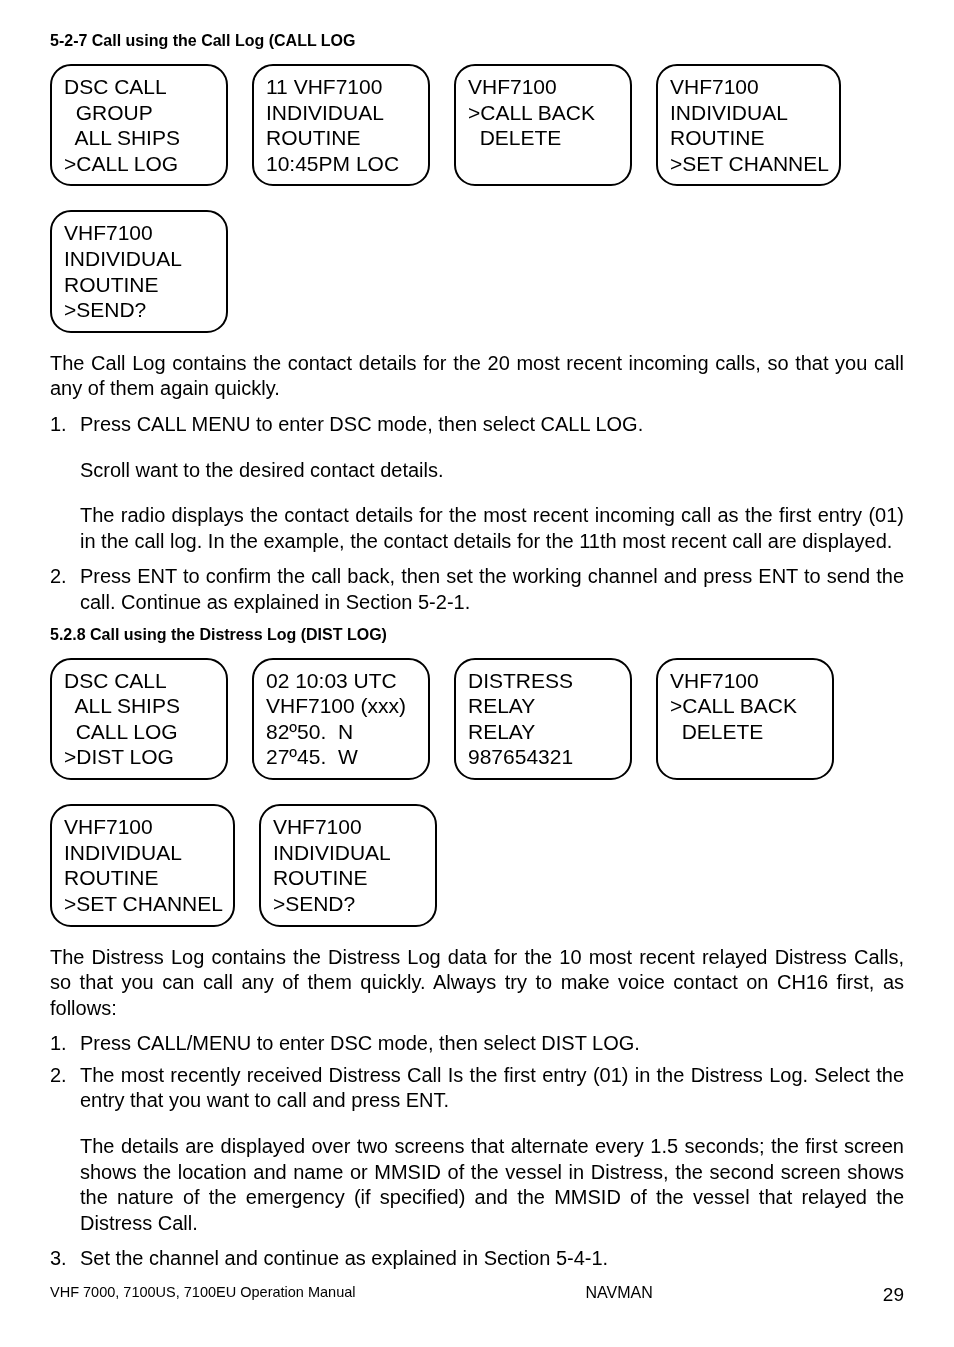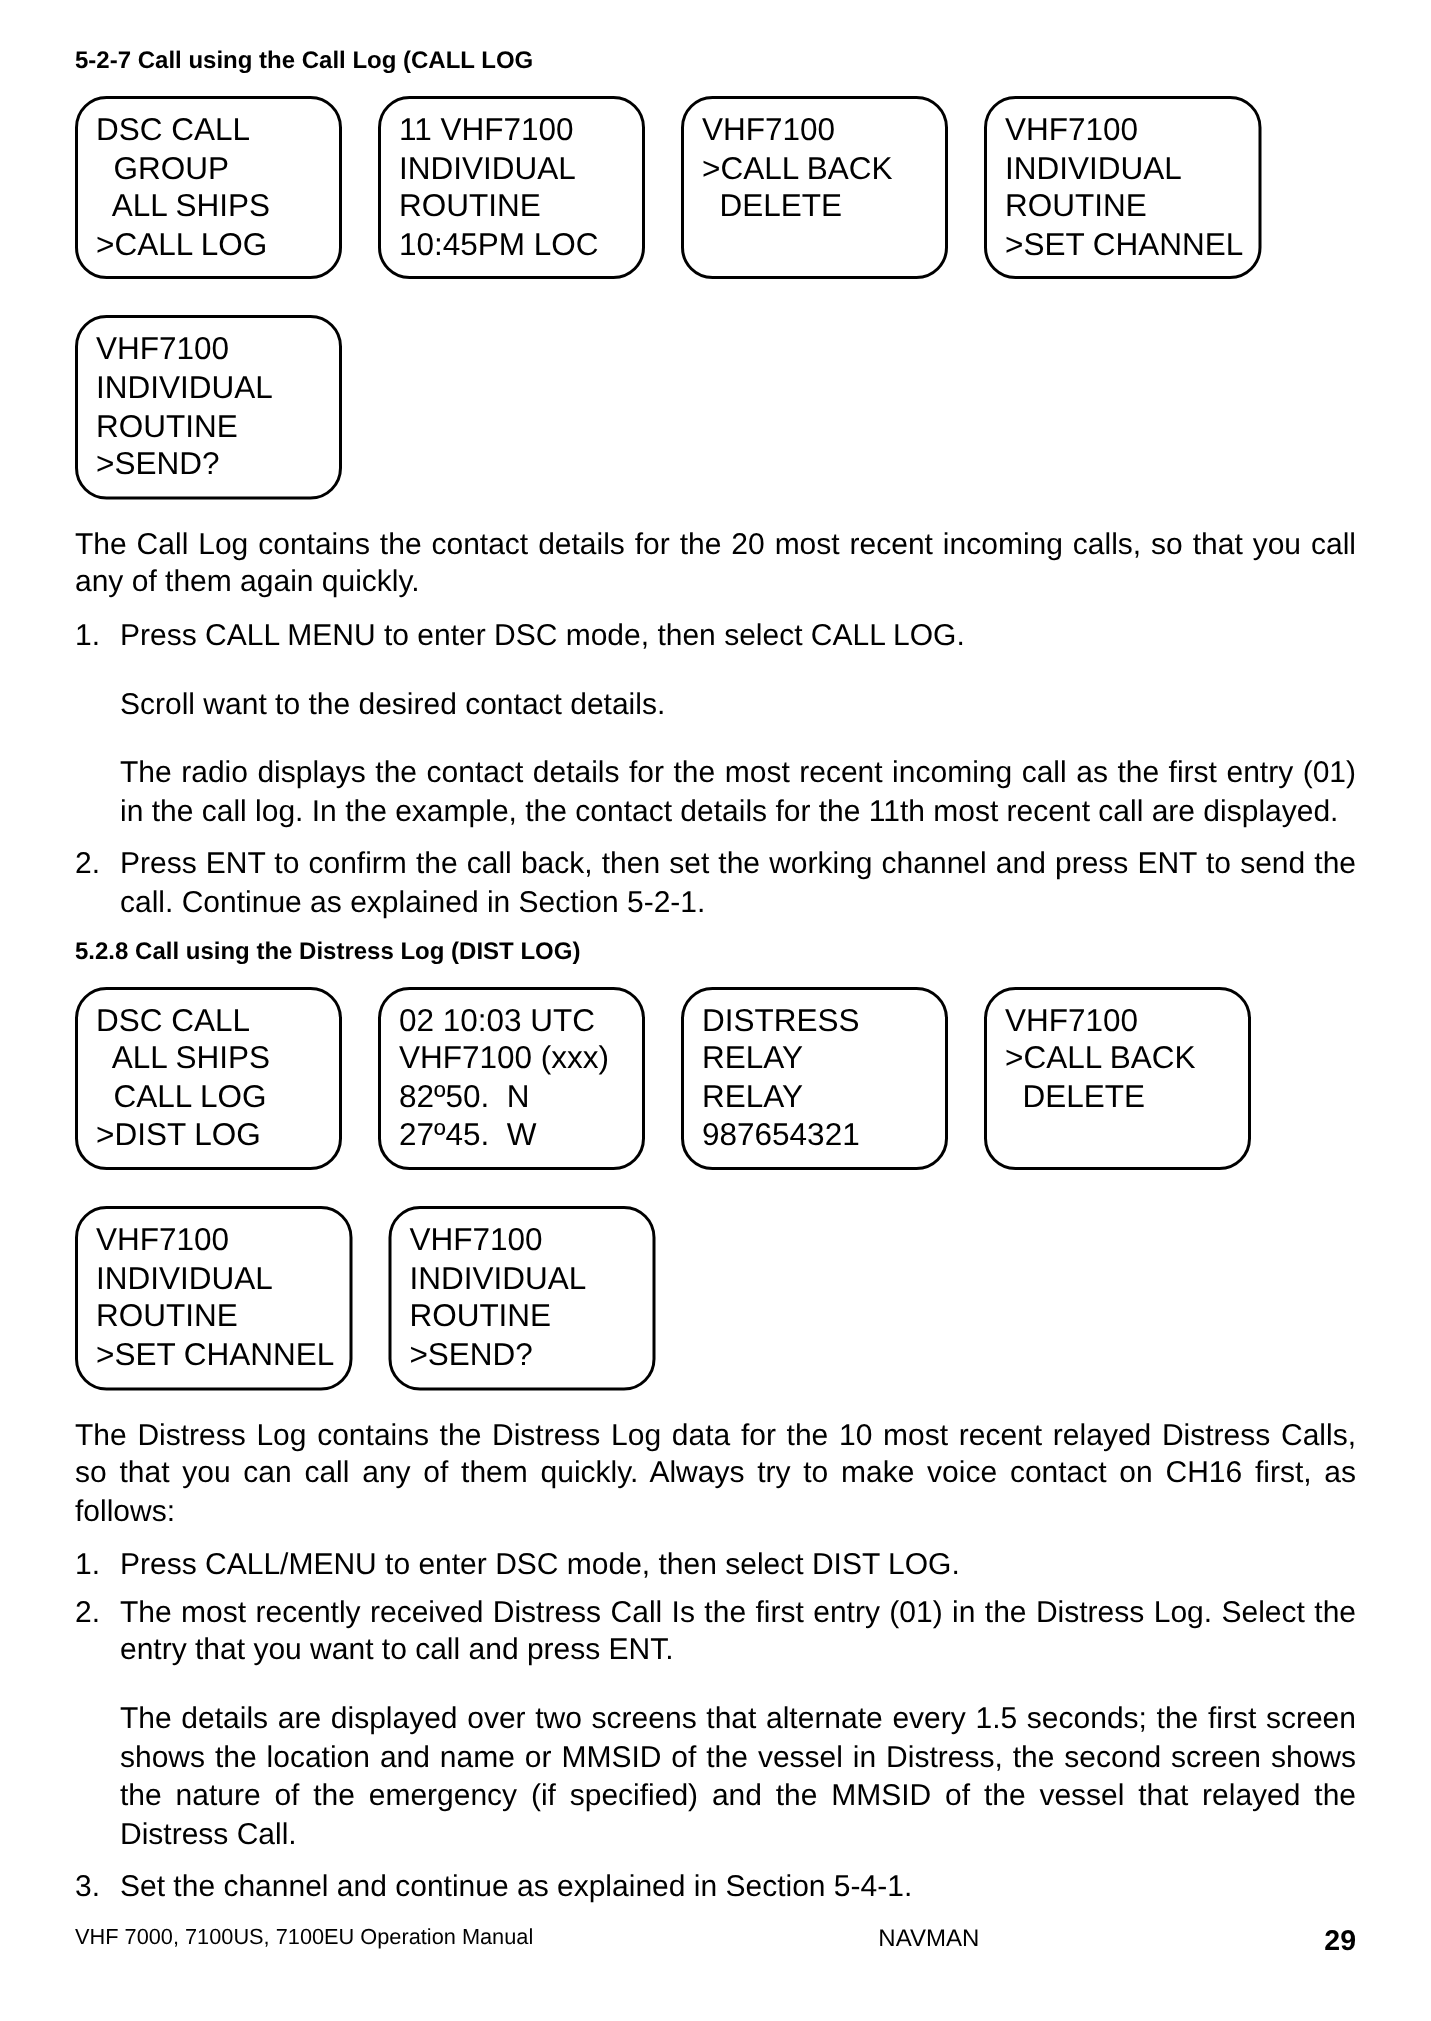--- a/index.html
+++ b/index.html
@@ -67,21 +67,21 @@
     margin-bottom: 10px;
   }
   .footer {
     display: flex;
     justify-content: space-between;
     align-items: flex-start;
     font-size: 14.5px;
     margin-top: 12px;
   }
   .footer .mid { font-size: 16px; }
-  .footer .right { font-size: 19px; font-weight: bold; }
+  .footer .right { font-size: 19px; }
 </style>
 </head>
 <body>
 
 <div class="page">
 
   <h1>5-2-7 Call using the Call Log (CALL LOG</h1>
 
   <div class="screens" id="screens-527">
       <div class="screen">

